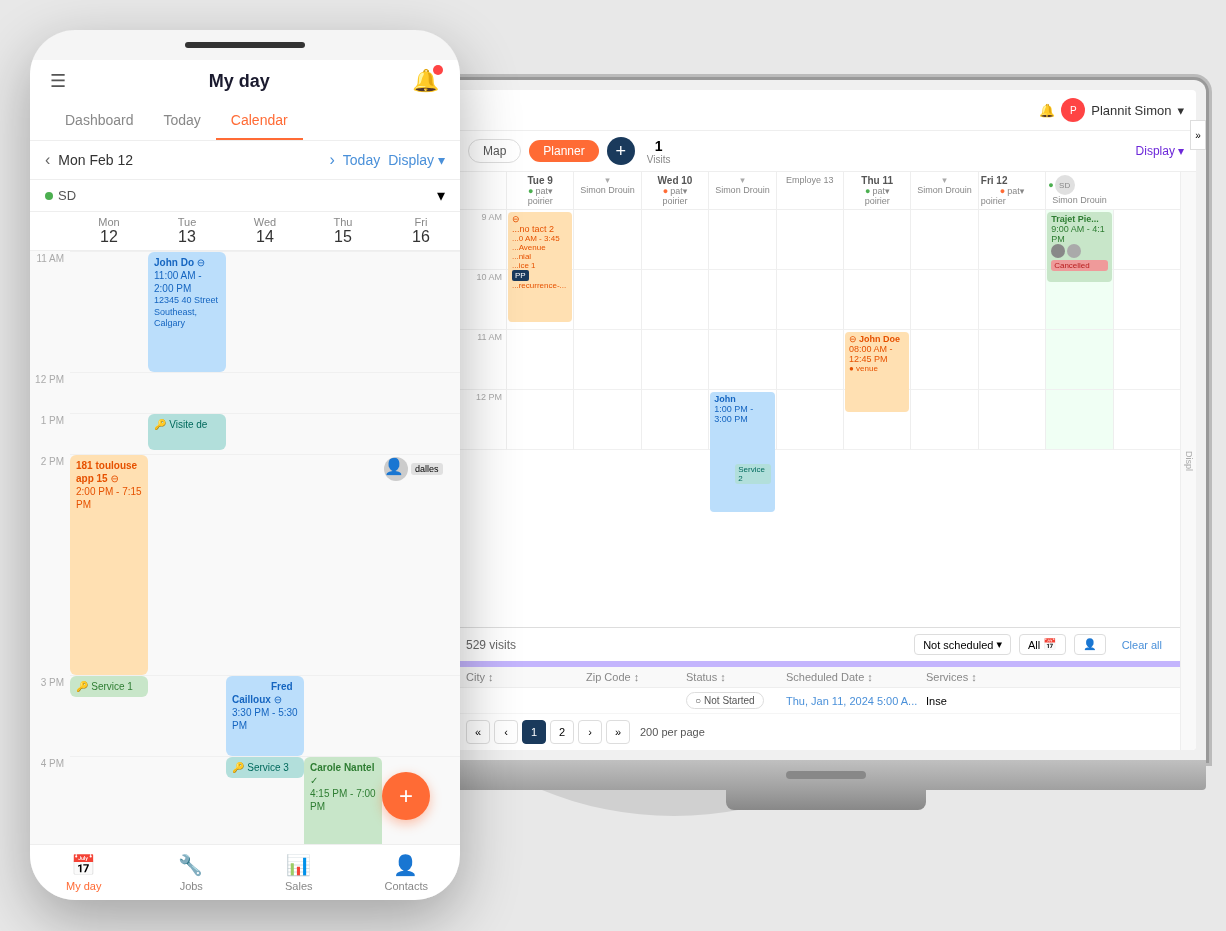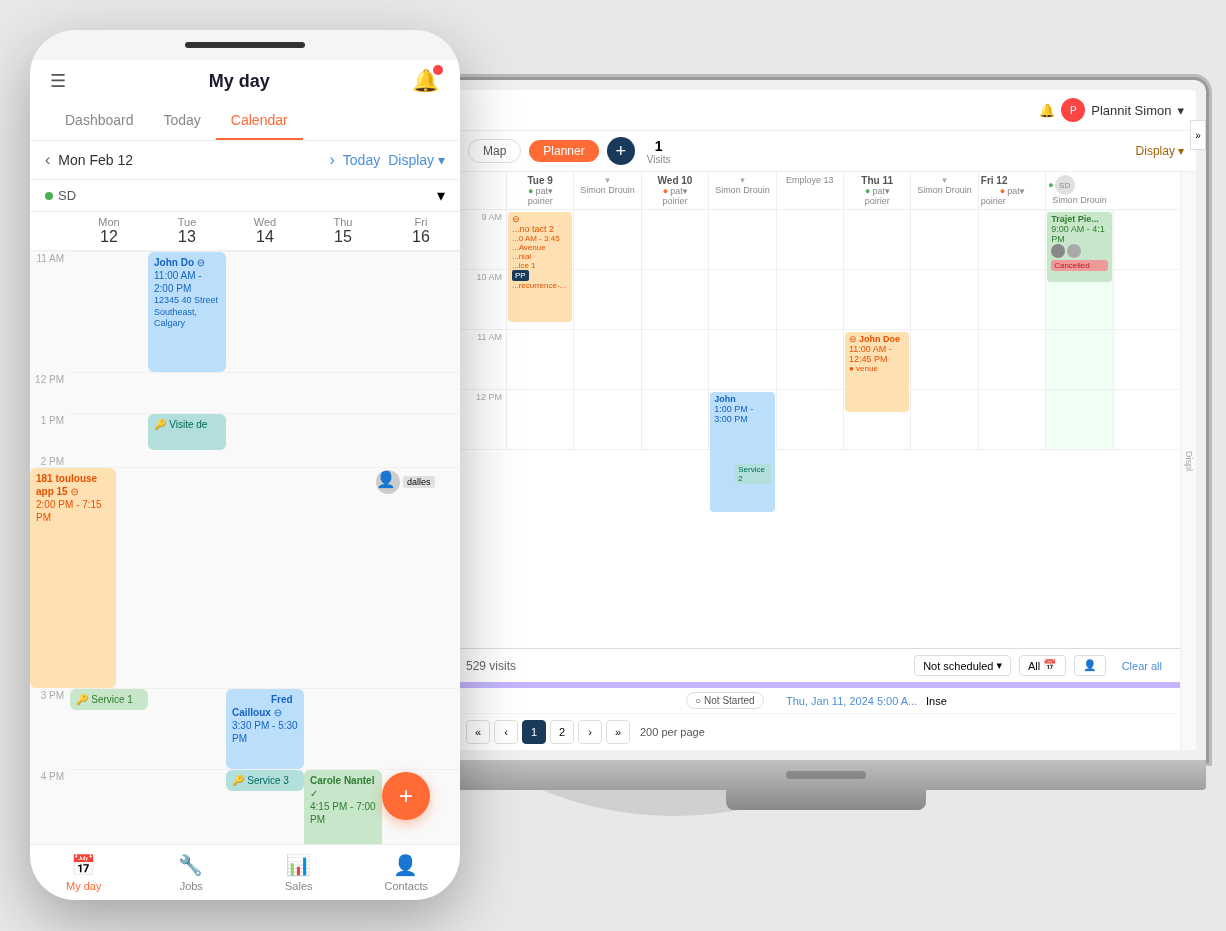--- a/index.html
+++ b/index.html
@@ -274,21 +274,21 @@
       width: 28px;
       height: 28px;
       font-size: 18px;
       cursor: pointer;
       display: flex;
       align-items: center;
       justify-content: center;
     }
     .display-btn {
       font-size: 12px;
-      color: #a16207;
+      color: #6d28d9;
       cursor: pointer;
       display: flex;
       align-items: center;
       gap: 3px;
     }
 
     
     .bottom-panel {
       border-top: 1px solid #ddd;
       background: #fff;
@@ -548,21 +548,21 @@
             <span>🔑</span>
             <span>Visite de</span>
           </div>
         </div>
         <div class="slot-cell"></div>
         <div class="slot-cell"></div>
         <div class="slot-cell"></div>
       </div>
     </div>
 
-    <div class="time-slot" style="min-height:50px;flex-direction:column;">
+    <div class="time-slot" style="min-height:50px;">
       <div class="time-slot-label">2 PM</div>
       <div class="time-slot-content">
         <div class="slot-cell">
           <div class="pevent pevent-orange" style="height:220px; z-index:2; position:relative;">
             <span style="font-weight:600;">181 toulouse app 15</span> ⊖
             <div>2:00 PM - 7:15 PM</div>
           </div>
         </div>
         <div class="slot-cell"></div>
         <div class="slot-cell"></div>
@@ -783,21 +783,21 @@
               <div style="font-size:9px; color:#aaa; text-align:right; padding:2px 4px; height:60px; border-bottom:1px solid #f0f0f0;">11 AM</div>
               <div style="border-left:1px solid #eee; border-bottom:1px solid #f0f0f0; height:60px;"></div>
               <div style="border-left:1px solid #eee; border-bottom:1px solid #f0f0f0; height:60px;"></div>
               <div style="border-left:1px solid #eee; border-bottom:1px solid #f0f0f0; height:60px;"></div>
               <div style="border-left:1px solid #eee; border-bottom:1px solid #f0f0f0; height:60px;"></div>
               <div style="border-left:1px solid #eee; border-bottom:1px solid #f0f0f0; height:60px;"></div>
               <div style="border-left:1px solid #eee; border-bottom:1px solid #f0f0f0; height:60px; position:relative;">
                 <div style="background:#ffe0b2; border-radius:4px; padding:2px 4px; font-size:9px; color:#e65100; position:absolute; top:2px; left:1px; right:1px; height:80px; z-index:2; overflow:hidden;">
                   <span>⊖</span>
                   <span style="font-weight:600;">John Doe</span>
-                  <div>11:00 AM - 12:45 PM</div>
+                  <div>08:00 AM - 12:45 PM</div>
                   <div style="font-size:8px;">● venue</div>
                 </div>
               </div>
               <div style="border-left:1px solid #eee; border-bottom:1px solid #f0f0f0; height:60px;"></div>
               <div style="border-left:1px solid #eee; border-bottom:1px solid #f0f0f0; height:60px;"></div>
               <div style="border-left:1px solid #eee; border-bottom:1px solid #f0f0f0; height:60px; background:#f0fff4;"></div>
               <div style="border-left:1px solid #eee; border-bottom:1px solid #f0f0f0; height:60px;"></div>
 
               <div style="font-size:9px; color:#aaa; text-align:right; padding:2px 4px; height:60px; border-bottom:1px solid #f0f0f0;">12 PM</div>
               <div style="border-left:1px solid #eee; border-bottom:1px solid #f0f0f0; height:60px;"></div>
@@ -833,20 +833,28 @@
               <div class="filter-btn">
                 <span>All</span>
                 <span>📅</span>
               </div>
               <div class="filter-btn">
                 <span>👤</span>
               </div>
               <span class="filter-btn" style="color:#4a90d9; border:none;">Clear all</span>
             </div>
 
+            <div class="bottom-table-header">
+              <span>City ↕</span>
+              <span>Zip Code ↕</span>
+              <span>Status ↕</span>
+              <span>Scheduled Date ↕</span>
+              <span>Services ↕</span>
+              <span></span>
+            </div>
 
             <div class="bottom-table-row">
               <span></span>
               <span></span>
               <div>
                 <span class="status-badge-not-started">
                   <span>○</span>
                   <span>Not Started</span>
                 </span>
               </div>

